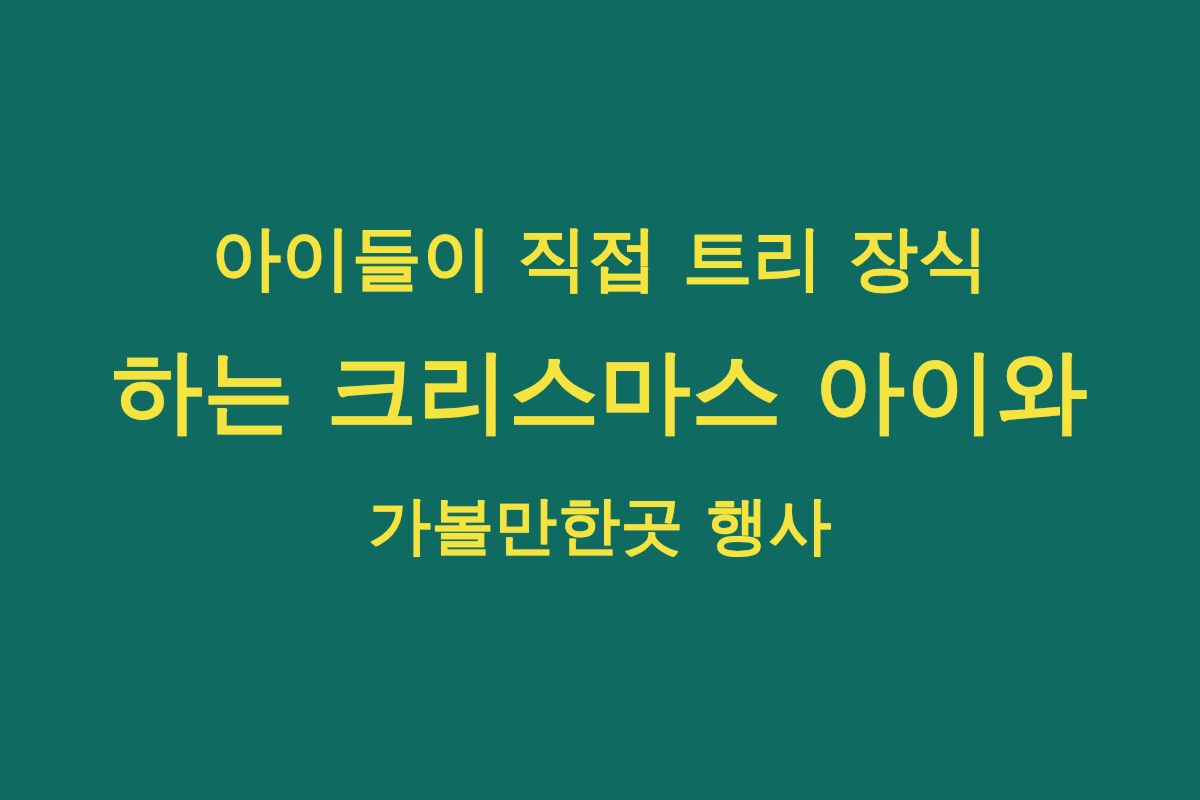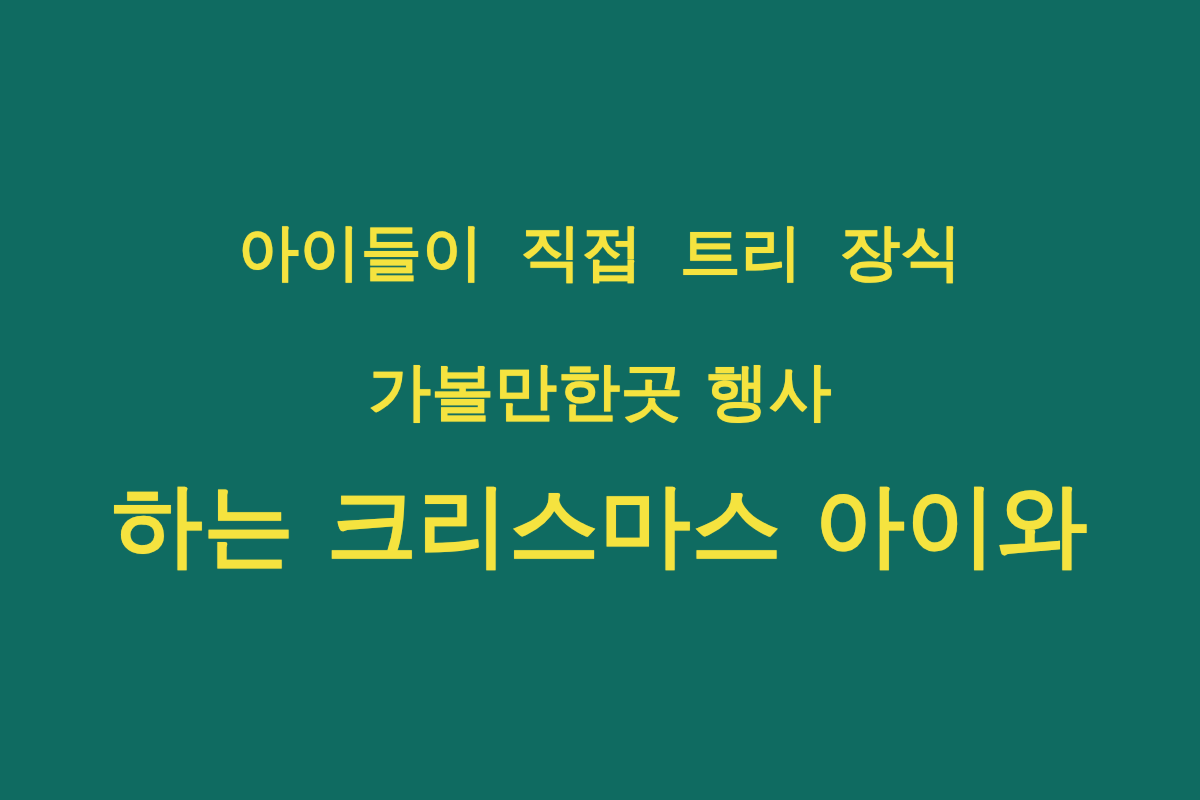--- a/index.html
+++ b/index.html
@@ -60,21 +60,21 @@
   .headline-line.line-2 { font-size: 104px; }
   .headline-line.line-3 { font-size: 104px; }
 </style>
 </head>
 <body>
 
 <div class="poster-canvas" style="background-color: rgb(15, 107, 97);">
 
   <div class="headline-block">
 
-    <span class="headline-line line-1" style="color: rgb(245, 227, 63); font-size: 61px; font-family: Liberation Mono, monospace;">아이들이 직접 트리 장식</span>
+    <span class="headline-line line-1" style="color: rgb(245, 227, 63); font-size: 70px;">아이들이 직접 트리 장식</span>
+
+    <span class="headline-line line-2" style="color: rgb(245, 227, 63); font-size: 90.73px;">하는 크리스마스 아이와</span>
 
     <span class="headline-line line-3" style="color: rgb(245, 227, 63); font-size: 62.76px;">가볼만한곳 행사</span>
-
-    <span class="headline-line line-2" style="color: rgb(245, 227, 63); font-size: 90.73px;">하는 크리스마스 아이와</span>
 
   </div>
 
 </div>
 
 </body></html>

